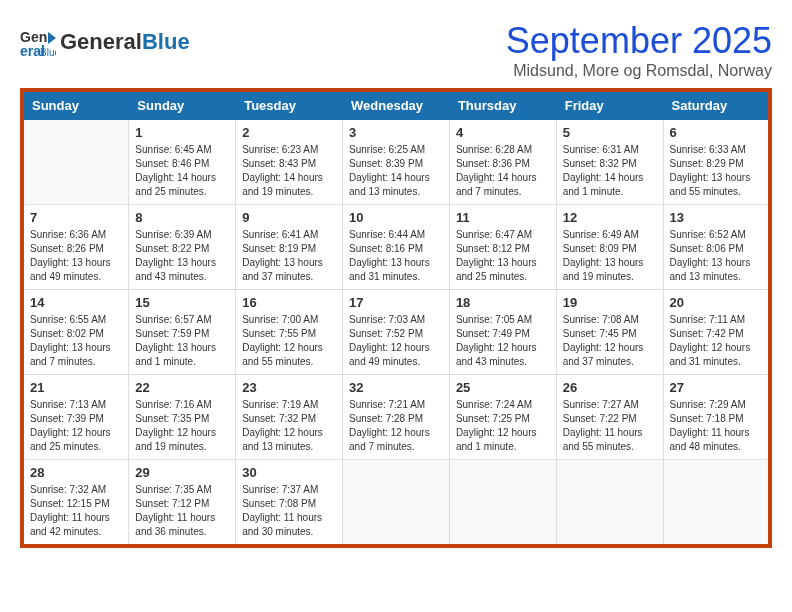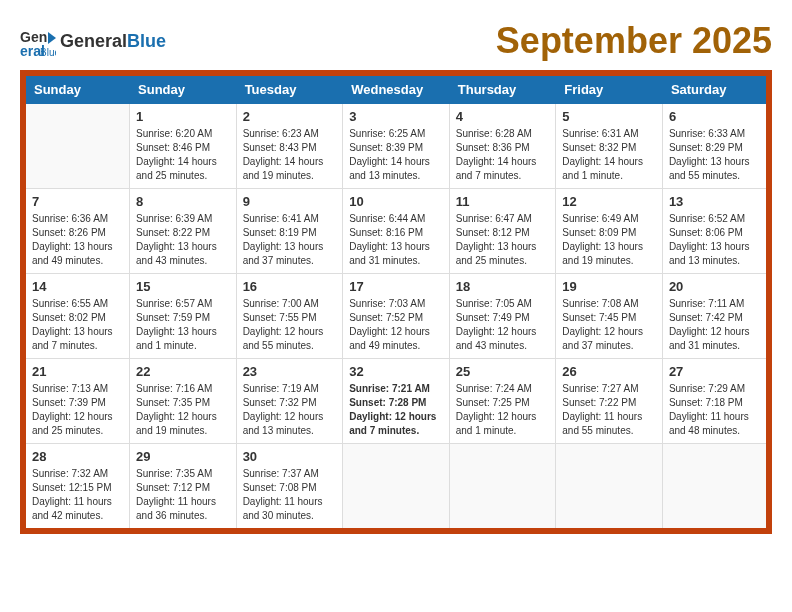--- a/index.html
+++ b/index.html
@@ -15,46 +15,46 @@
       justify-content: space-between;
       align-items: flex-start;
       margin-bottom: 8px;
     }
     .logo {
       display: flex;
       align-items: center;
       margin-top: 4px;
     }
     .logo-text {
-      font-size: 18px;
+      font-size: 22px;
       font-weight: bold;
       color: #333;
       line-height: 1.1;
     }
     .logo-icon {
       width: 36px;
       height: 36px;
       margin-right: 4px;
     }
     .title-area {
       text-align: right;
     }
     .month-title {
       font-size: 36px;
-      font-weight: bold;
-      color: #a16207;
+      font-weight: normal;
+      color: #1d4ed8;
     }
     .location-title {
       font-size: 16px;
       color: #555;
     }
     .calendar {
       width: 100%;
       border-collapse: collapse;
-      border: 6px solid #c2410c;
+      border: 4px solid #c2410c;
     }
     .calendar th {
       background: #1a6faf;
       color: #fff;
       text-align: left;
       padding: 6px 8px;
       font-size: 13px;
       font-weight: bold;
       border: 1px solid #1a6faf;
     }
@@ -92,41 +92,42 @@
       <text x="0" y="32" font-size="14" font-weight="bold" fill="#1a6faf">eral</text>
       <polygon points="28,8 36,14 28,20" fill="#1a6faf"></polygon>
       <text x="20" y="32" font-size="10" fill="#1a6faf">Blue</text>
     </svg>
     <div>
       <div class="logo-text"><span style="color:#333">General</span><span style="color:#1a6faf">Blue</span></div>
     </div>
   </div>
   <div class="title-area">
     <div class="month-title">September 2025</div>
+    <div class="location-title">Midsund, More og Romsdal, Norway</div>
   </div>
 </div>
 
 <table class="calendar">
   <thead>
     <tr>
       <th>Sunday</th>
       <th>Sunday</th>
       <th>Tuesday</th>
       <th>Wednesday</th>
       <th>Thursday</th>
       <th>Friday</th>
       <th>Saturday</th>
     </tr>
   </thead>
   <tbody id="calendar-body">
   <tr>
         <td class="empty-cell"></td>
         <td>
           <span class="day-number">1</span>
-          <div class="day-info" style="white-space: pre-line;">Sunrise: 6:20 AM
+          <div class="day-info" style="white-space: pre-line;">Sunrise: 6:45 AM
 Sunset: 8:46 PM
 Daylight: 14 hours
 and 25 minutes.</div>
         </td>
         <td>
           <span class="day-number">2</span>
           <div class="day-info" style="white-space: pre-line;">Sunrise: 6:23 AM
 Sunset: 8:43 PM
 Daylight: 14 hours
 and 19 minutes.</div>
@@ -279,21 +280,21 @@
         </td>
         <td>
           <span class="day-number">23</span>
           <div class="day-info" style="white-space: pre-line;">Sunrise: 7:19 AM
 Sunset: 7:32 PM
 Daylight: 12 hours
 and 13 minutes.</div>
         </td>
         <td>
           <span class="day-number">32</span>
-          <div class="day-info" style="white-space: pre-line; font-weight: bold;">Sunrise: 7:21 AM
+          <div class="day-info" style="white-space: pre-line;">Sunrise: 7:21 AM
 Sunset: 7:28 PM
 Daylight: 12 hours
 and 7 minutes.</div>
         </td>
         <td>
           <span class="day-number">25</span>
           <div class="day-info" style="white-space: pre-line;">Sunrise: 7:24 AM
 Sunset: 7:25 PM
 Daylight: 12 hours
 and 1 minute.</div>

